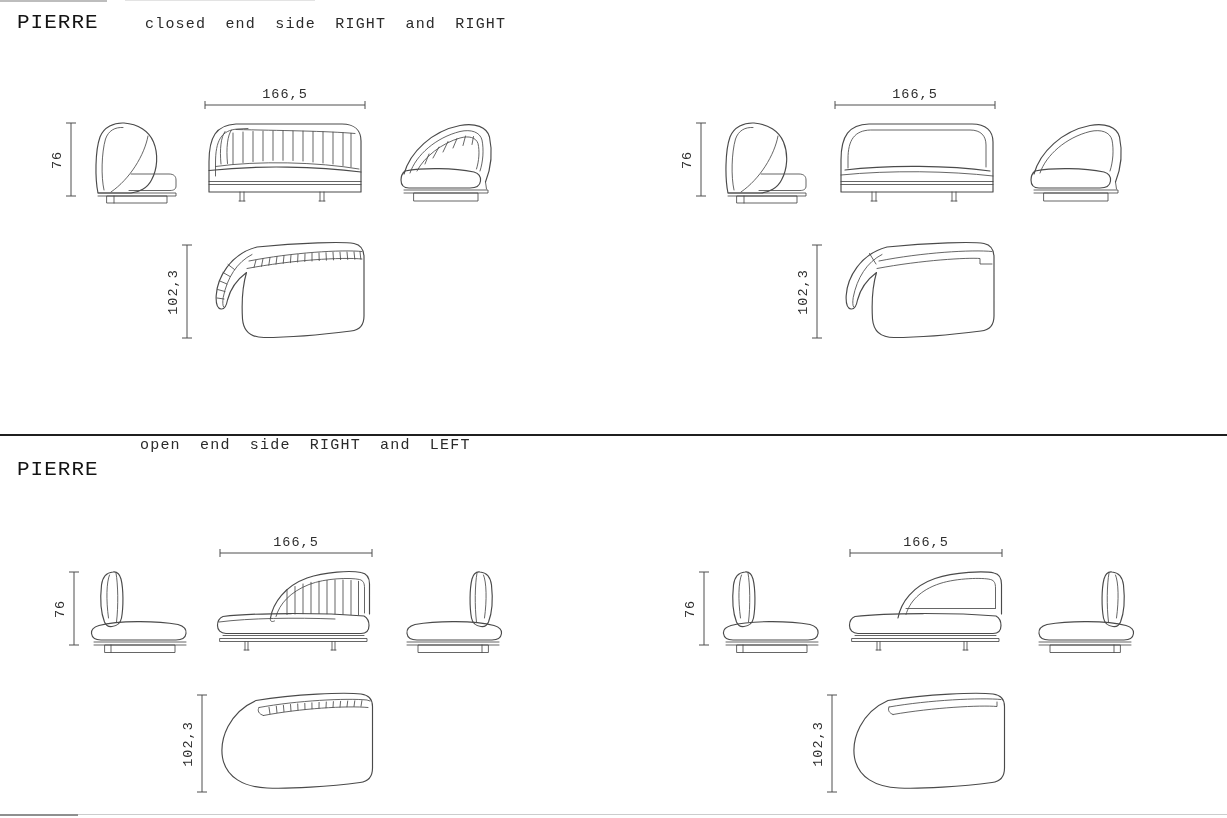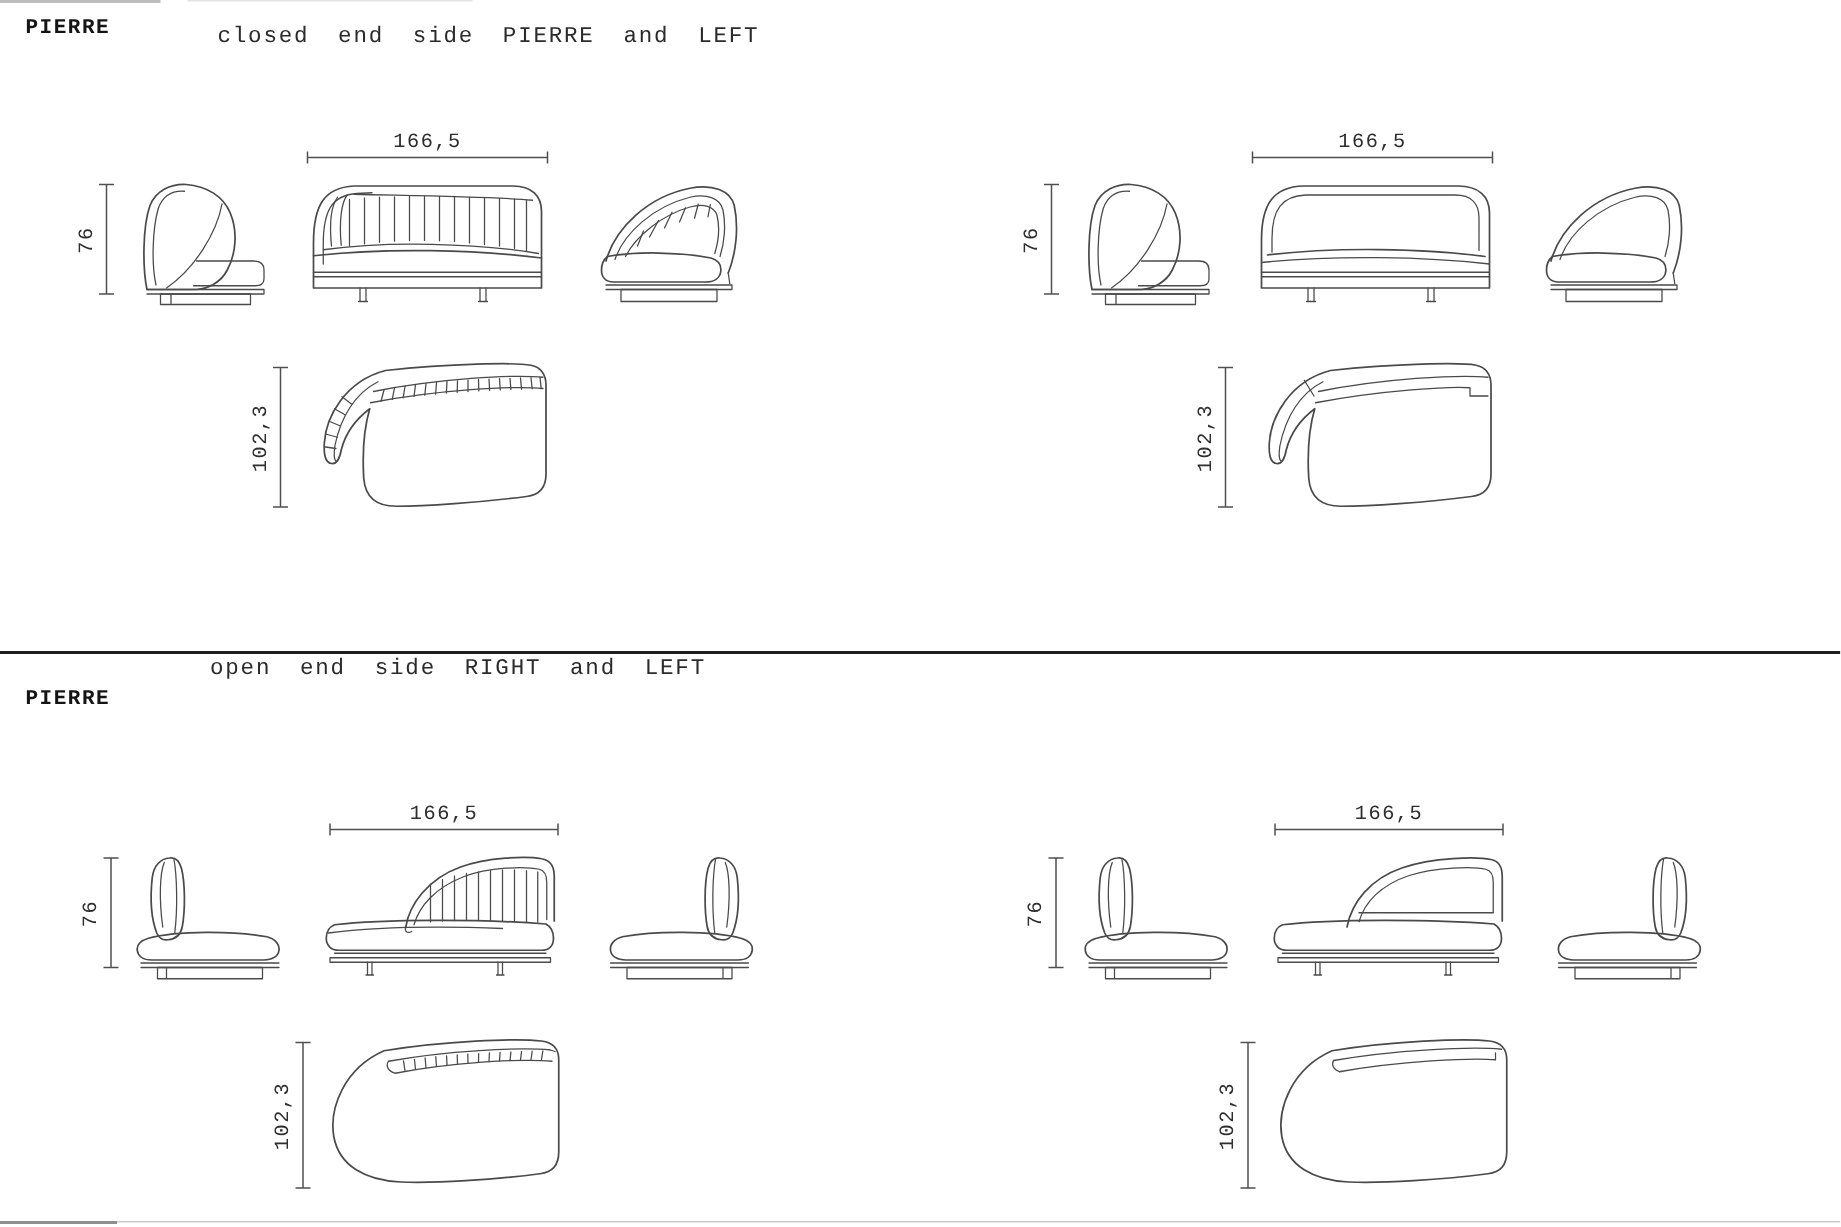--- a/index.html
+++ b/index.html
@@ -1,18 +1,18 @@
 <!DOCTYPE html>
 <html><head>
 <meta charset="utf-8">
 <style>
   html,body{margin:0;padding:0;background:#fff;}
   #page{position:relative;width:1227px;height:818px;background:#ffffff;overflow:hidden;
         font-family:"Liberation Mono",monospace;color:#1c1c1c;}
-  .product-title{position:absolute;font-weight:bold;font-size:14px;letter-spacing:1px;color:#141414;}
+  .product-title{position:absolute;font-weight:normal;font-size:21px;letter-spacing:1px;color:#141414;}
   .variant-subtitle{position:absolute;font-size:15px;letter-spacing:1.2px;word-spacing:9px;color:#2b2b2b;}
   .divider{position:absolute;left:0;width:1227px;height:2px;background:#1f1f1f;}
   .edge{position:absolute;background:#b9b9b9;}
   .quadrant{position:absolute;}
   
   .ln, .ln path, .ln line{stroke:#4a4a4a;fill:none;stroke-width:1.15;stroke-linecap:round;stroke-linejoin:round;}
   .ln2{stroke-width:0.85 !important;}
   .dim line{stroke:#4f4f4f;stroke-width:1;}
   .dim text{font-family:"Liberation Mono",monospace;font-size:13.5px;fill:#2e2e2e;letter-spacing:1px;}
 </style>
@@ -135,21 +135,21 @@
   </g>
 </defs>
 </svg>
 
 <div id="page">
 
   <div class="edge" style="left:0;top:0;width:107px;height:2px;background:#bdbdbd"></div>
   <div class="edge" style="left:125px;top:0;width:190px;height:1px;background:#e3e3e3"></div>
 
   <div class="product-title" style="left:17px;top:11px">PIERRE</div>
-  <div class="variant-subtitle" style="left:145px;top:16px">closed end side PIERRE and LEFT</div>
+  <div class="variant-subtitle" style="left:145px;top:16px">closed end side RIGHT and RIGHT</div>
 
   <svg class="quadrant" style="left:40px;top:80px" width="480" height="280" viewBox="0 0 480 280">
     <g class="dim">
       <line x1="165" y1="25" x2="325" y2="25"></line>
         <line x1="165" y1="21" x2="165" y2="29"></line>
         <line x1="325" y1="21" x2="325" y2="29"></line>
       <text x="245" y="18" text-anchor="middle">166,5</text>
     </g>
     <g class="dim">
       <line x1="31" y1="43" x2="31" y2="116"></line>

